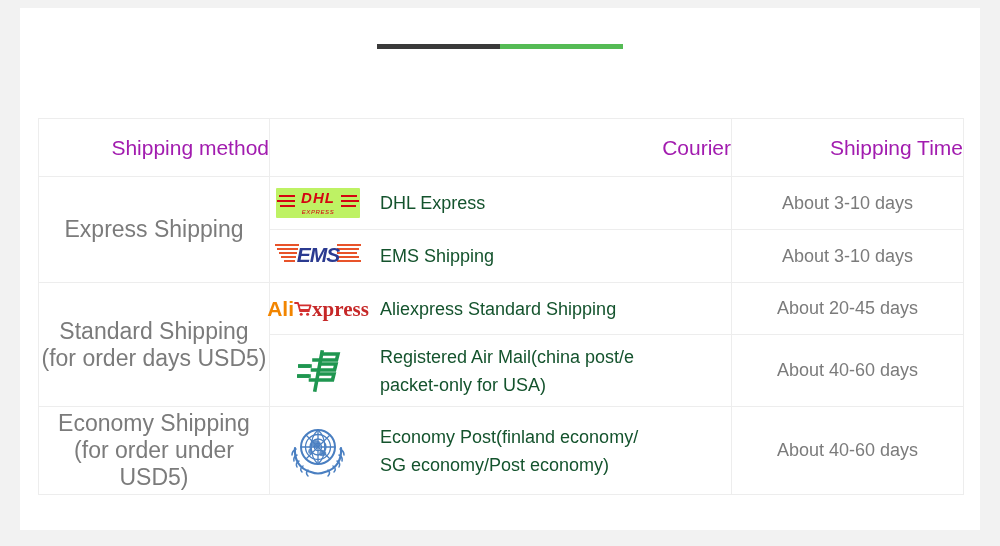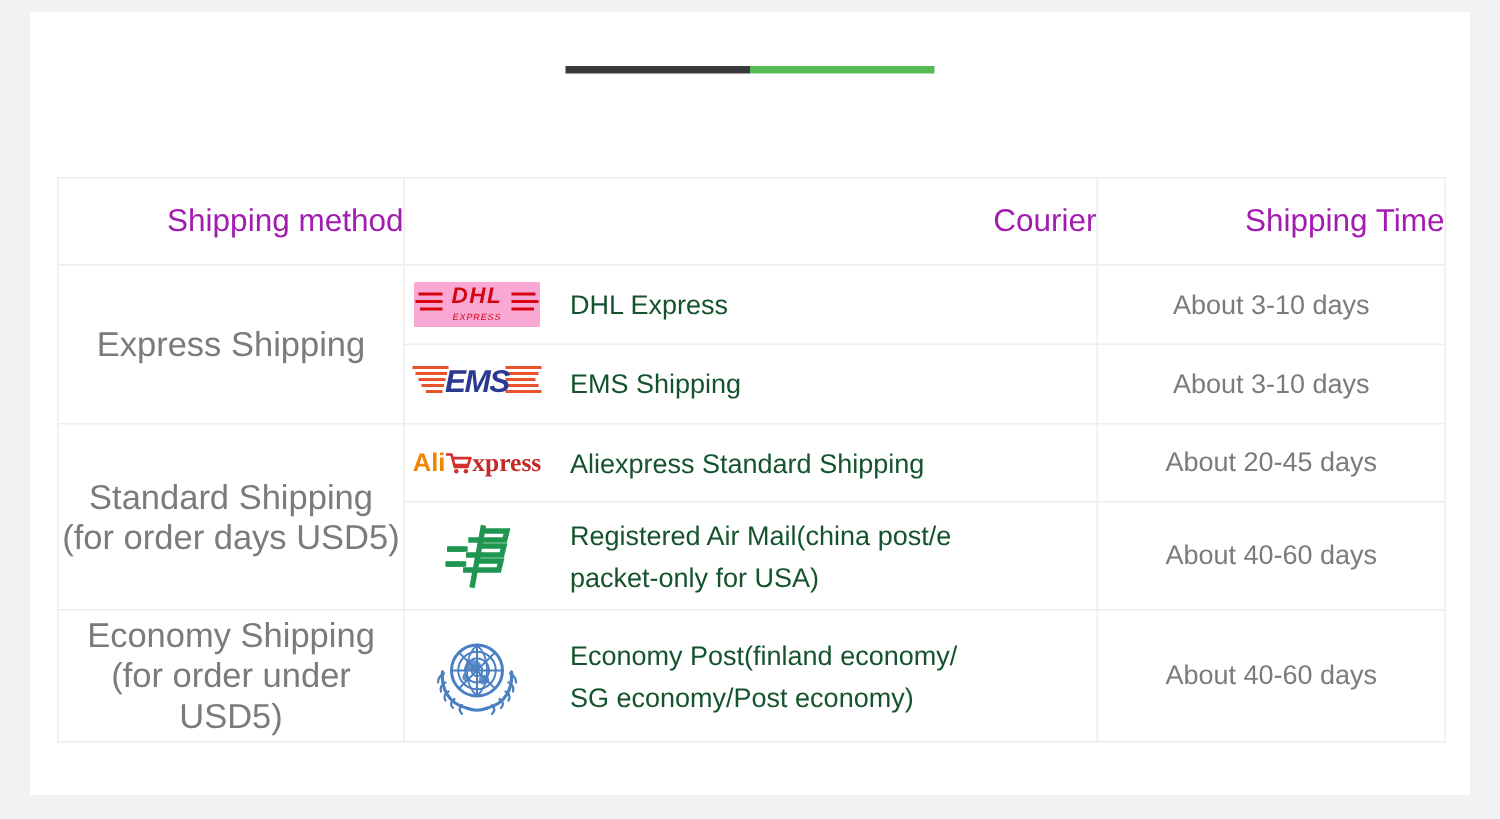--- a/index.html
+++ b/index.html
@@ -122,21 +122,21 @@
   .r-dhl   { height: 53px; }
   .r-ems   { height: 53px; }
   .r-ali   { height: 52px; }
   .r-reg   { height: 72px; }
   .r-eco   { height: 88px; }
 
   
   .dhl {
     width: 84px;
     height: 30px;
-    background: #f9a8d4;
+    background: #bef264;
     position: relative;
     overflow: hidden;
     border-radius: 1px;
   }
   .dhl .dhl-text {
     position: absolute;
     left: 0; right: 0; top: 2px;
     text-align: center;
     font-size: 15px;
     font-weight: bold;
@@ -207,21 +207,21 @@
     font-style: italic;
     color: #2b3a90;
     line-height: 24px;
     letter-spacing: -1px;
   }
 
   
   .ali {
     display: flex;
     align-items: center;
-    font-size: 17px;
+    font-size: 21px;
     font-weight: bold;
     line-height: 20px;
     white-space: nowrap;
     justify-content: flex-end;
   }
   .ali .ali-a { color: #f28500; }
   .ali .ali-x { color: #c62828; font-family: Liberation Serif, serif; }
 
   
   .svg-logo { display: block; }

